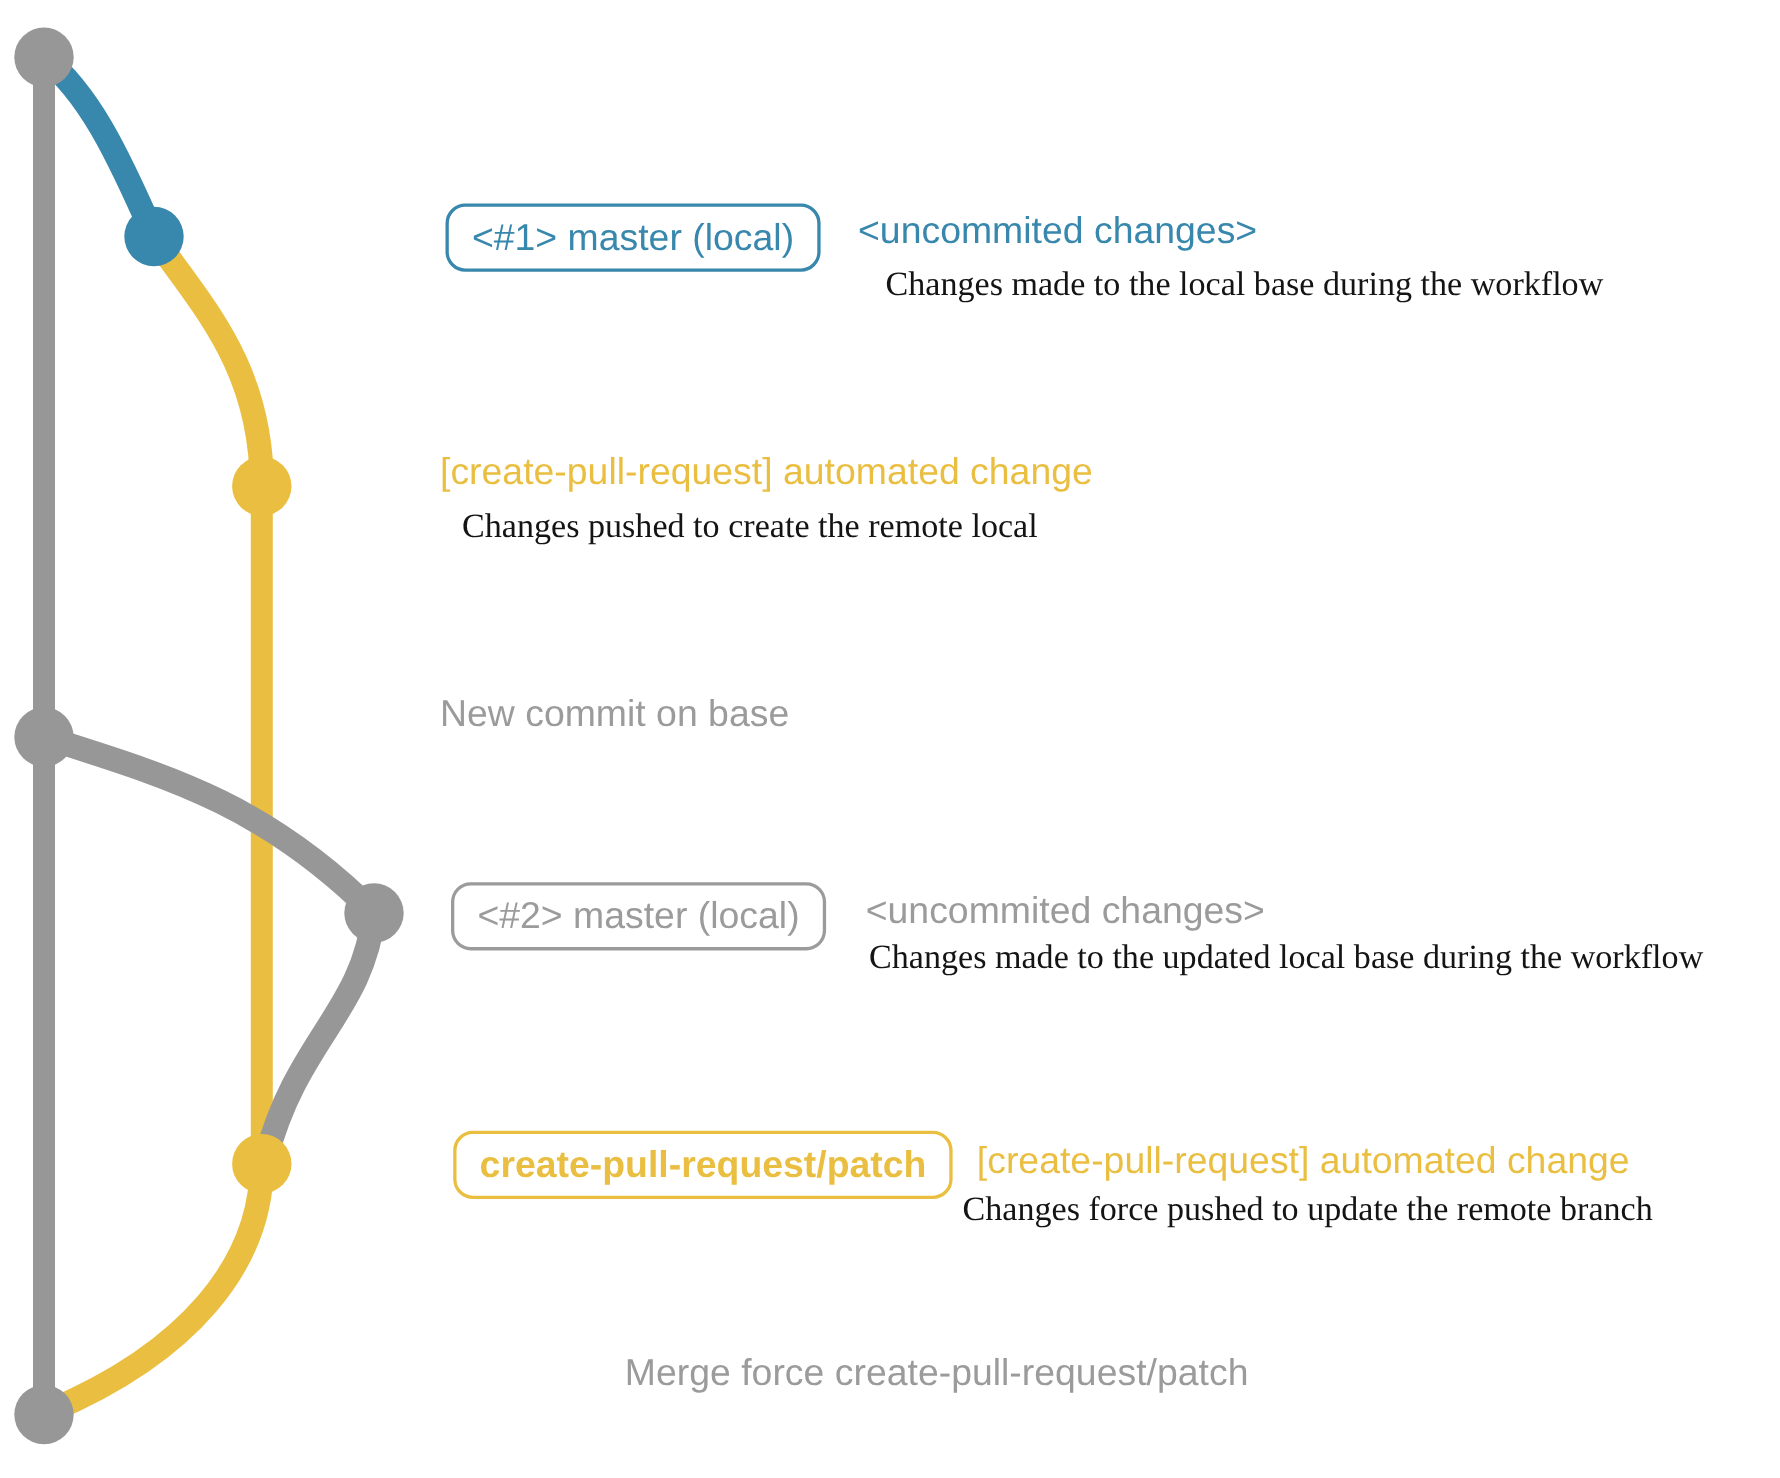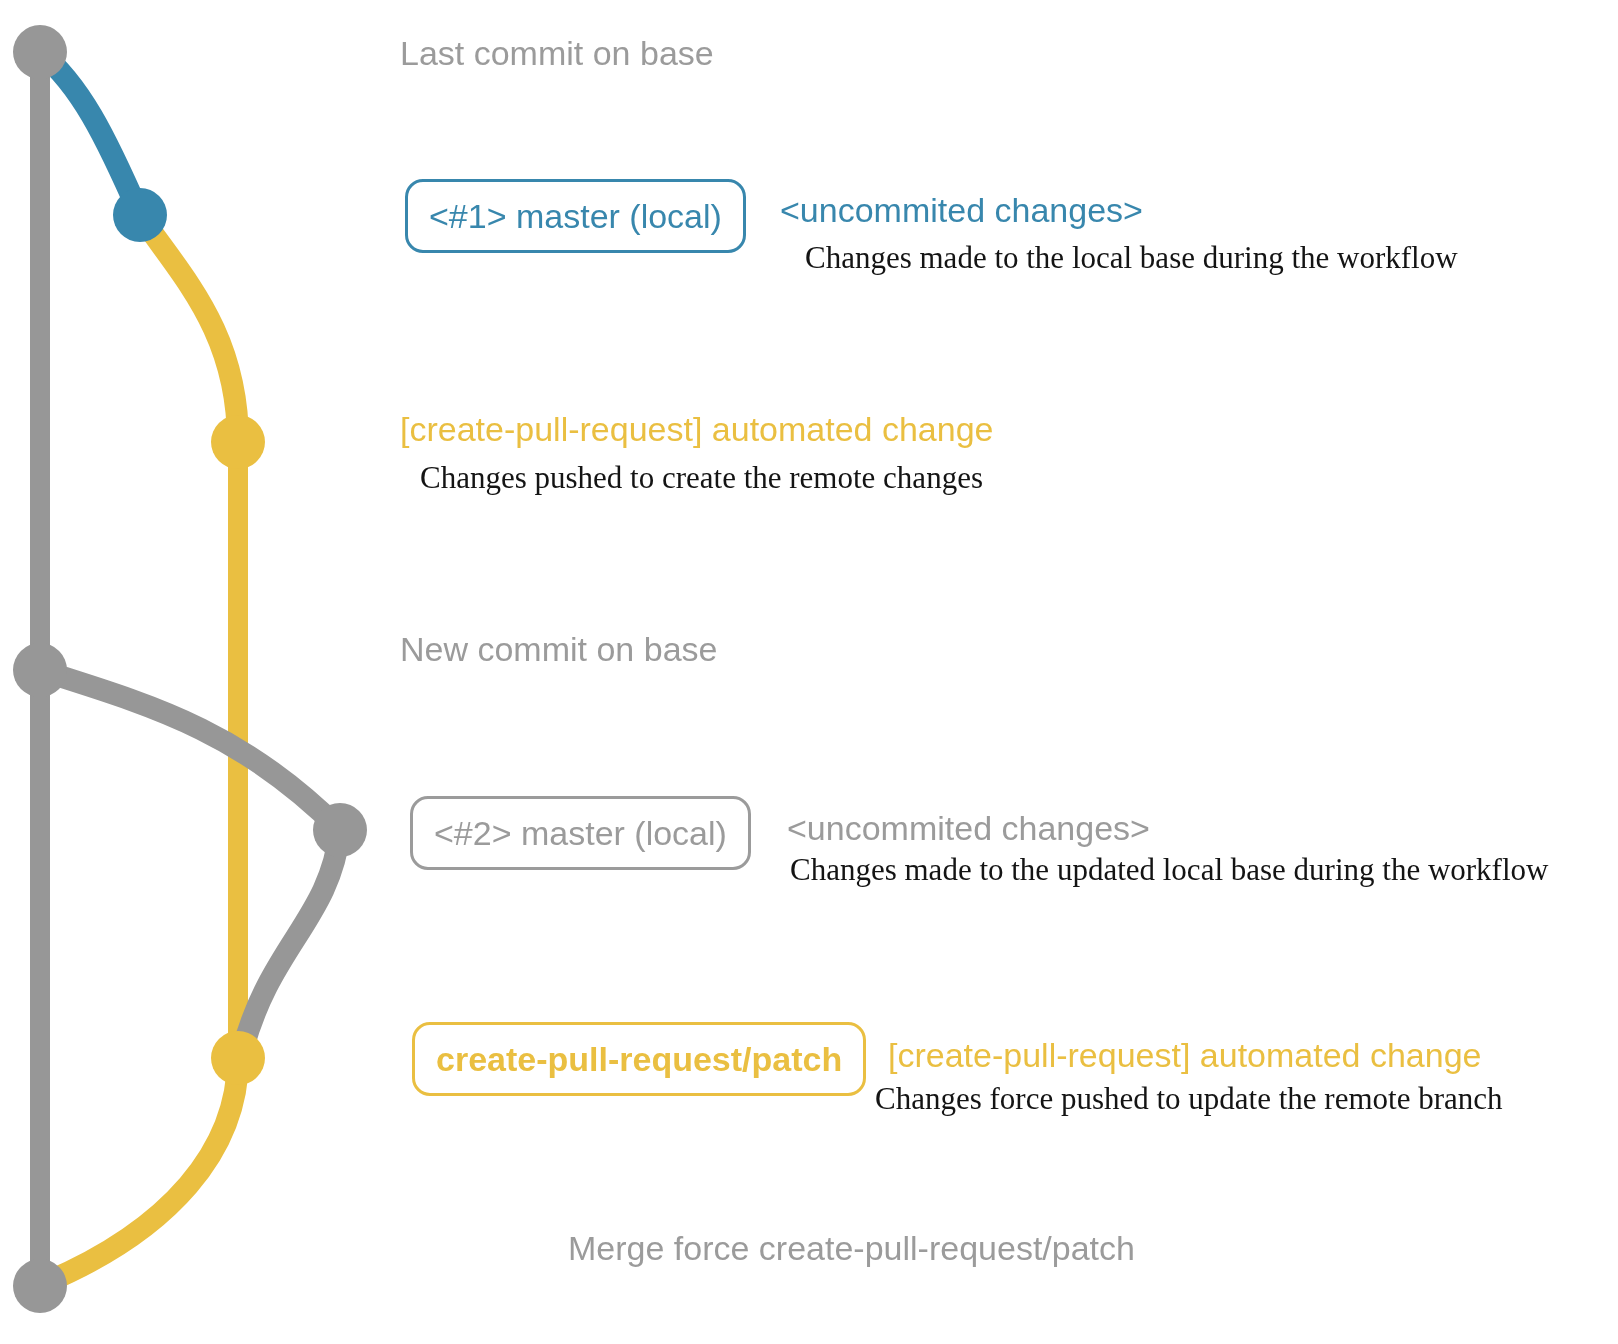--- a/index.html
+++ b/index.html
@@ -19,21 +19,21 @@
   }
   .sans{font-family:"Liberation Sans", sans-serif;font-size:34px;}
   .serif{font-family:"Liberation Serif", serif;font-size:31px;color:#141414;}
   .gray-text{color:#9b9b9b;}
   .blue-text{color:#3887ad;}
   .yellow-text{color:#eabf41;}
   .badge{
     position:absolute;
     display:inline-flex;
     align-items:center;
-    height:74px;
+    height:62px;
     padding:0 21px;
     box-sizing:border-box;
     border:3px solid;
     border-radius:18px;
     font-size:34px;
     transform:translateY(-50%);
     background:#ffffff;
   }
   .badge-blue{border-color:#3887ad;color:#3887ad;}
   .badge-gray{border-color:#9b9b9b;color:#9b9b9b;}
@@ -62,28 +62,27 @@
 
     <circle cx="40" cy="52" r="27" fill="#979797"></circle>
     <circle cx="140" cy="215" r="27" fill="#3887ad"></circle>
     <circle cx="238" cy="442" r="27" fill="#eabf41"></circle>
     <circle cx="40" cy="670" r="27" fill="#979797"></circle>
     <circle cx="340" cy="830" r="27" fill="#979797"></circle>
     <circle cx="238" cy="1058" r="27" fill="#eabf41"></circle>
     <circle cx="40" cy="1286" r="27" fill="#979797"></circle>
   </svg>
 
-  <div class="txt sans gray-text" style="left:400px;top:54px;">Last commit on base</div>
 
   <div class="badge badge-blue" style="left:405px;top:216px;">&lt;#1&gt; master (local)</div>
   <div class="txt sans blue-text" style="left:780px;top:211px;">&lt;uncommited changes&gt;</div>
   <div class="txt serif" style="left:805px;top:258px;">Changes made to the local base during the workflow</div>
 
   <div class="txt sans yellow-text" style="left:400px;top:430px;">[create-pull-request] automated change</div>
-  <div class="txt serif" style="left:420px;top:478px;">Changes pushed to create the remote changes</div>
+  <div class="txt serif" style="left:420px;top:478px;">Changes pushed to create the remote local</div>
 
   <div class="txt sans gray-text" style="left:400px;top:650px;">New commit on base</div>
 
   <div class="badge badge-gray" style="left:410px;top:833px;">&lt;#2&gt; master (local)</div>
   <div class="txt sans gray-text" style="left:787px;top:829px;">&lt;uncommited changes&gt;</div>
   <div class="txt serif" style="left:790px;top:870px;">Changes made to the updated local base during the workflow</div>
 
   <div class="badge badge-yellow" style="left:412px;top:1059px;">create-pull-request/patch</div>
   <div class="txt sans yellow-text" style="left:888px;top:1056px;">[create-pull-request] automated change</div>
   <div class="txt serif" style="left:875px;top:1099px;text-align:center;">Changes force pushed to update the remote branch</div>

